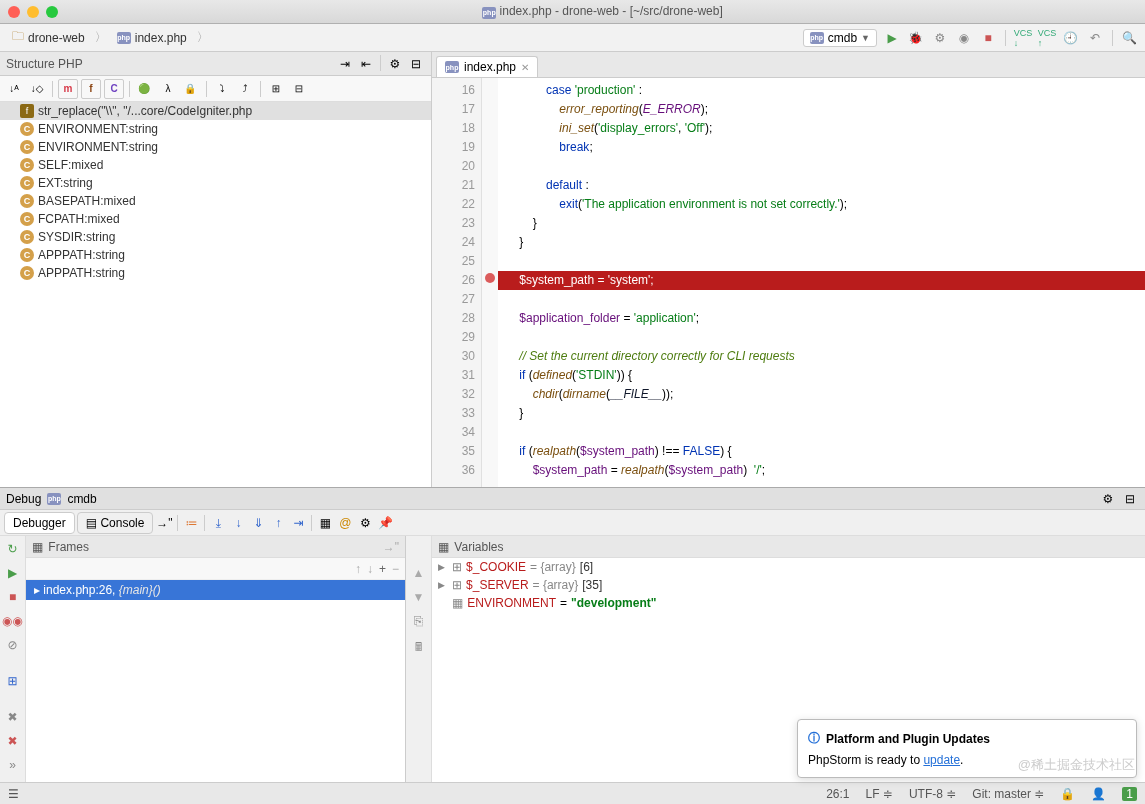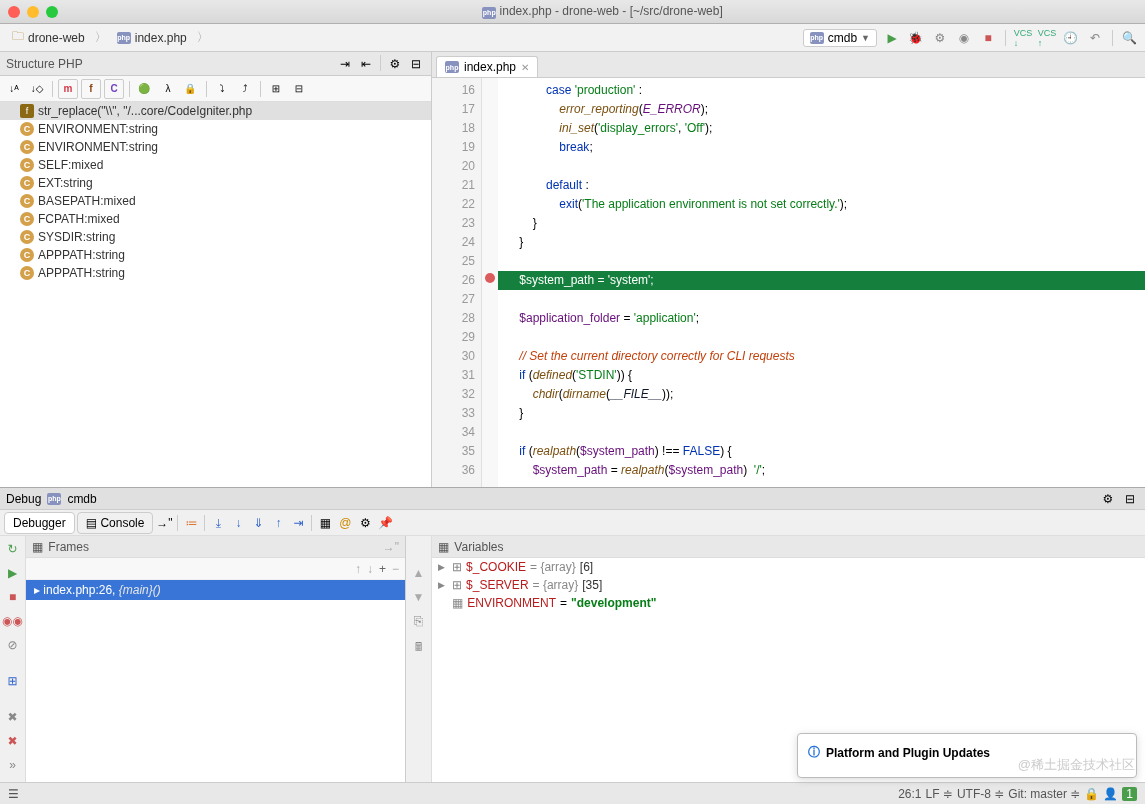--- a/index.html
+++ b/index.html
@@ -34,22 +34,22 @@
 .ed-tab{background:#fff;border:1px solid #ccc;border-bottom:none;padding:3px 8px;display:flex;align-items:center;gap:5px;border-radius:3px 3px 0 0}
 .tab-close{color:#999;cursor:pointer;font-size:10px}
 .code-area{flex:1;display:flex;overflow:hidden;font-family:"Monaco","Menlo",monospace;font-size:13px;line-height:19px}
 .gutter{width:50px;background:#f4f4f4;border-right:1px solid #e0e0e0;text-align:right;color:#999;padding:3px 6px 0 0}
 .gutter-line{height:19px}
 .bp-gutter{width:16px;background:#f8f8f8}
 .bp{height:19px;display:flex;align-items:center;justify-content:center}
 .bp.active::before{content:"";width:10px;height:10px;background:#db5c5c;border-radius:50%}
 .code-lines{flex:1;padding-top:3px;white-space:pre;overflow:hidden}
 .cl{height:19px;padding-left:8px}
-.cl.hl{background:#15803d;color:#fff}
-.kw{color:#0033b3}.str{color:#067d17}.com{color:#c2410c;font-style:italic}.fn{color:#7a4f0f;font-style:italic}.var{color:#660e7a}.const{color:#660e7a;font-style:italic}.glob{color:#0f172a;font-style:italic}
+.cl.hl{background:#b91c1c;color:#fff}
+.kw{color:#0033b3}.str{color:#067d17}.com{color:#4d7c0f;font-style:italic}.fn{color:#7a4f0f;font-style:italic}.var{color:#660e7a}.const{color:#660e7a;font-style:italic}.glob{color:#0f172a;font-style:italic}
 .cl.hl .kw,.cl.hl .str,.cl.hl .var{color:#fff}
 .debug-panel{height:295px;border-top:1px solid #aaa;display:flex;flex-direction:column;background:#f4f4f4}
 .dbg-hdr{height:22px;background:#e0e0e0;border-bottom:1px solid #ccc;display:flex;align-items:center;padding:0 6px;gap:6px}
 .dbg-toolbar{height:26px;background:#f0f0f0;border-bottom:1px solid #ddd;display:flex;align-items:center;padding:0 4px;gap:2px}
 .dbg-tab{padding:3px 8px;border:1px solid #ccc;background:#fff;border-radius:4px;cursor:pointer}
 .dbg-body{flex:1;display:flex;min-height:0;position:relative}
 .dbg-left-btns{width:26px;background:#f0f0f0;border-right:1px solid #ddd;display:flex;flex-direction:column;align-items:center;padding-top:4px;gap:6px}
 .dbg-lbtn{width:18px;height:18px;display:flex;align-items:center;justify-content:center;cursor:pointer}
 .frames-panel{width:380px;border-right:1px solid #ccc;display:flex;flex-direction:column;background:#fff}
 .sub-hdr{height:22px;background:#e8e8e8;border-bottom:1px solid #ddd;display:flex;align-items:center;padding:0 6px;gap:5px;color:#555}
@@ -60,21 +60,21 @@
 .var-row{padding:2px 6px;display:flex;align-items:center;gap:4px}
 .var-arrow{color:#888;font-size:9px;width:10px}
 .var-name{color:#b91c1c}
 .var-type{color:#888}
 .var-count{color:#333}
 .var-val{color:#067d17;font-weight:bold}
 .notif{position:absolute;right:8px;bottom:4px;width:340px;background:#fff;border:1px solid #bbb;border-radius:4px;padding:10px;box-shadow:0 2px 8px rgba(0,0,0,.15)}
 .notif-title{font-weight:bold;margin-bottom:6px;display:flex;align-items:center;gap:6px}
 .notif-link{color:#2470d8;text-decoration:underline;cursor:pointer}
 .statusbar{height:22px;background:#e8e8e8;border-top:1px solid #ccc;display:flex;align-items:center;padding:0 8px;gap:10px;color:#555;font-size:11px}
-.status-r{margin-left:auto;display:flex;gap:4px;align-items:flex-start}
+.status-r{margin-left:auto;display:flex;gap:16px;align-items:flex-start}
 .watermark{position:absolute;right:10px;bottom:30px;color:#ccc;font-size:13px;pointer-events:none}
 .ic-php{display:inline-flex;width:14px;height:12px;background:#8892bf;border-radius:2px;font-size:7px;color:#fff;align-items:center;justify-content:center;font-weight:bold}
 .ic-folder{color:#b08030}
 .run-config{border:1px solid #ccc;padding:1px 6px;border-radius:3px;display:flex;align-items:center;gap:4px;background:#fff}
 .green-play{color:#4a9d4a}.green-bug{color:#4a9d4a}
 .sep{width:1px;height:16px;background:#ccc;margin:0 2px}
 </style>
 </head>
 <body>
 
@@ -357,20 +357,23 @@
             <span class="var-val">"development"</span>
           </div>
         </div>
     </div>
 
     <div class="notif">
       <div class="notif-title">
         <span style="color:#2470d8">ⓘ</span>
         <span>Platform and Plugin Updates</span>
       </div>
+      <div>
+        <span>PhpStorm is ready to </span><span class="notif-link">update</span><span>.</span>
+      </div>
     </div>
   </div>
 </div>
 
 <div class="statusbar">
   <span>☰</span>
   <div class="status-r">
     <span>26:1</span>
     <span><span>LF</span> ≑</span>
     <span><span>UTF-8</span> ≑</span>

